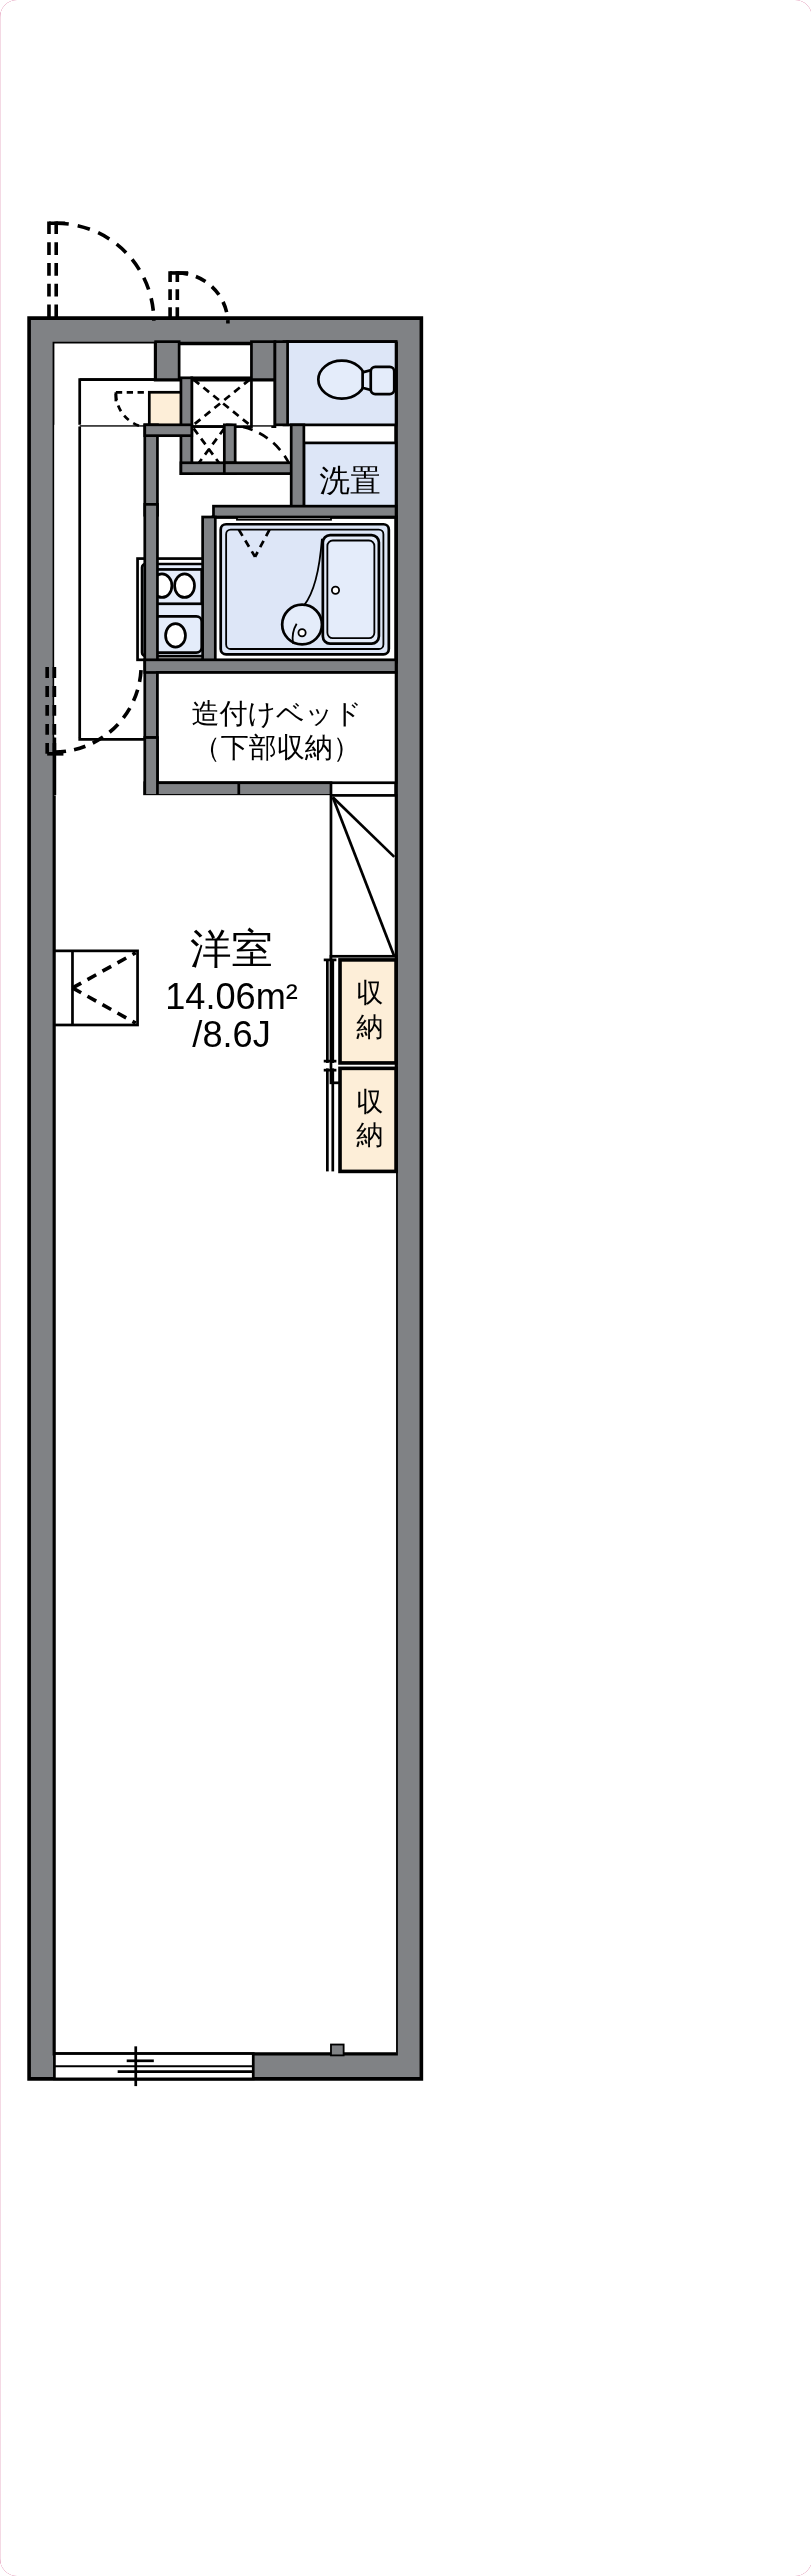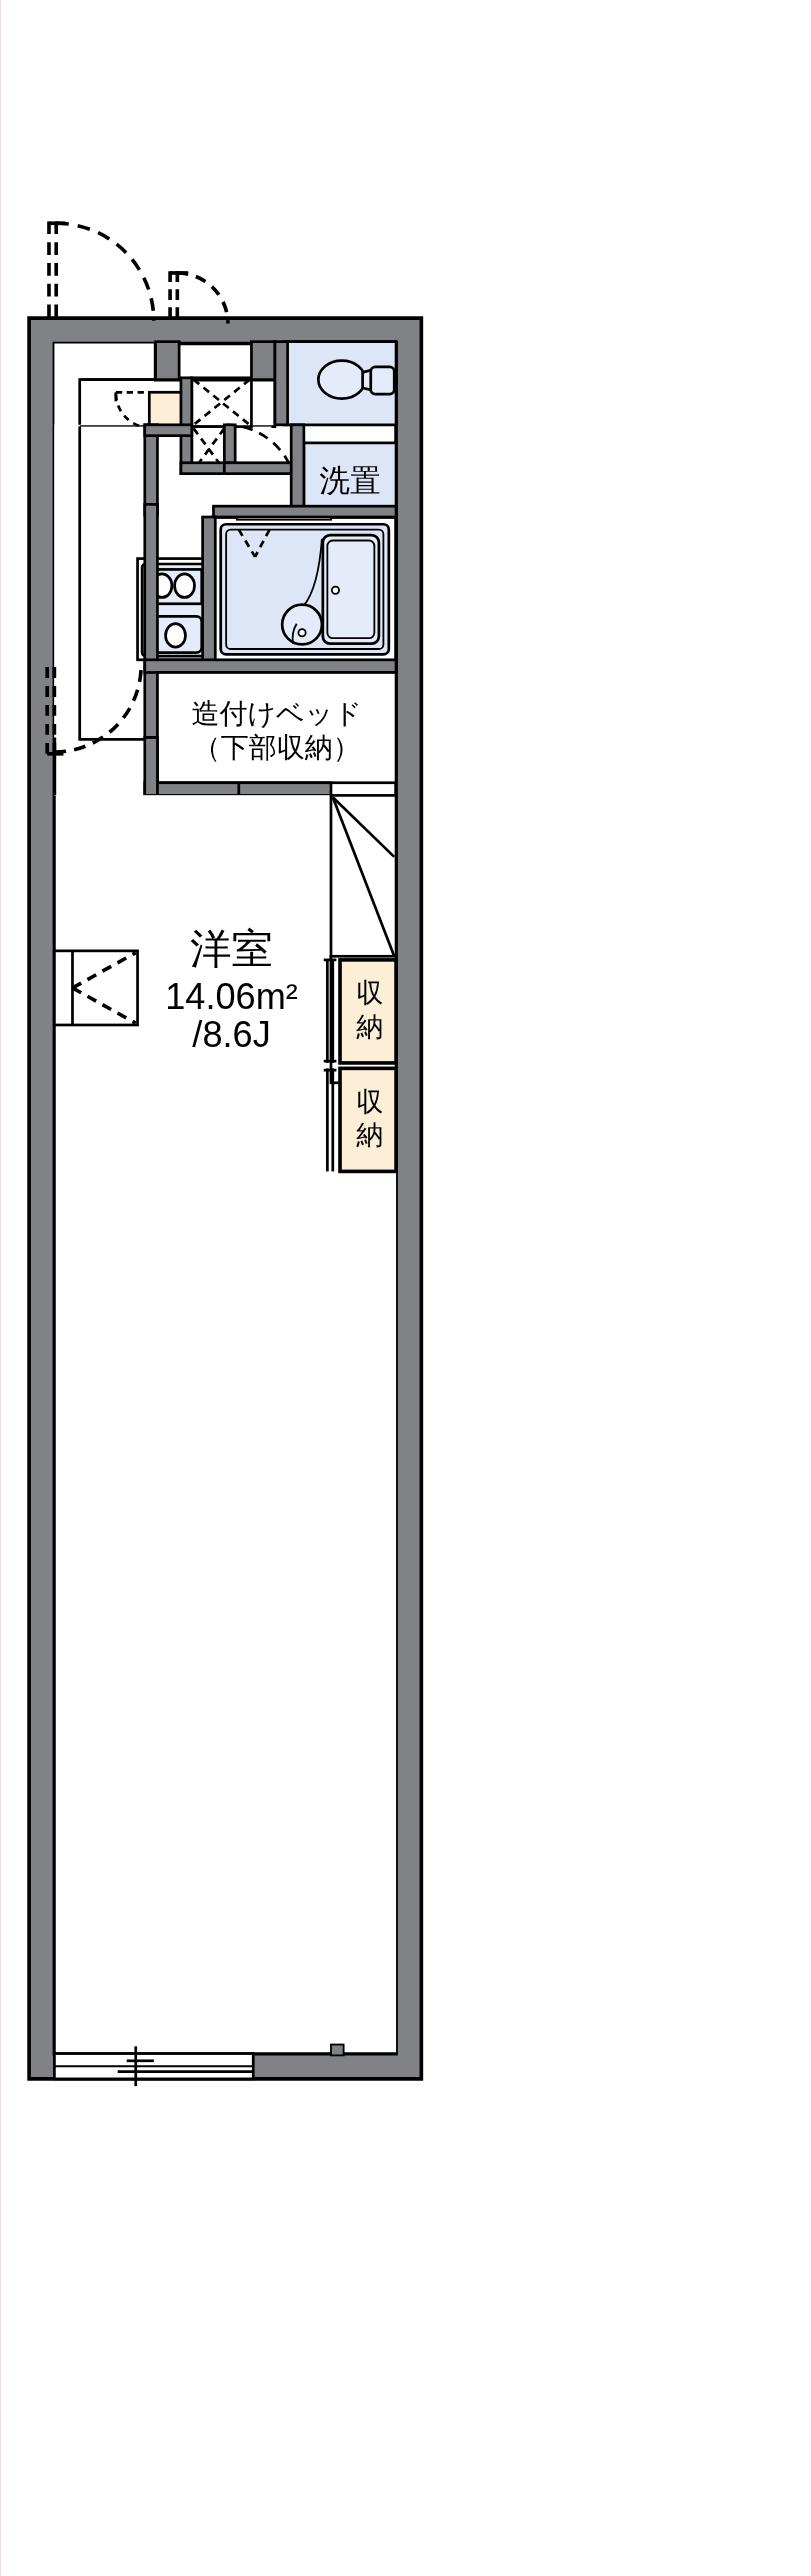--- a/index.html
+++ b/index.html
@@ -7,20 +7,21 @@
     padding: 0;
     background: #ffffff;
     font-family: "Liberation Sans", sans-serif;
   }
   #page {
     position: relative;
     width: 812px;
     height: 2576px;
     background: #be185d;
     overflow: hidden;
+    border-radius: 17px;
   }
   #floorplan {
     position: absolute;
     left: 0;
     top: 0;
     width: 812px;
     height: 2576px;
   }
   .fp-label {
     font-family: "Liberation Sans", sans-serif;

